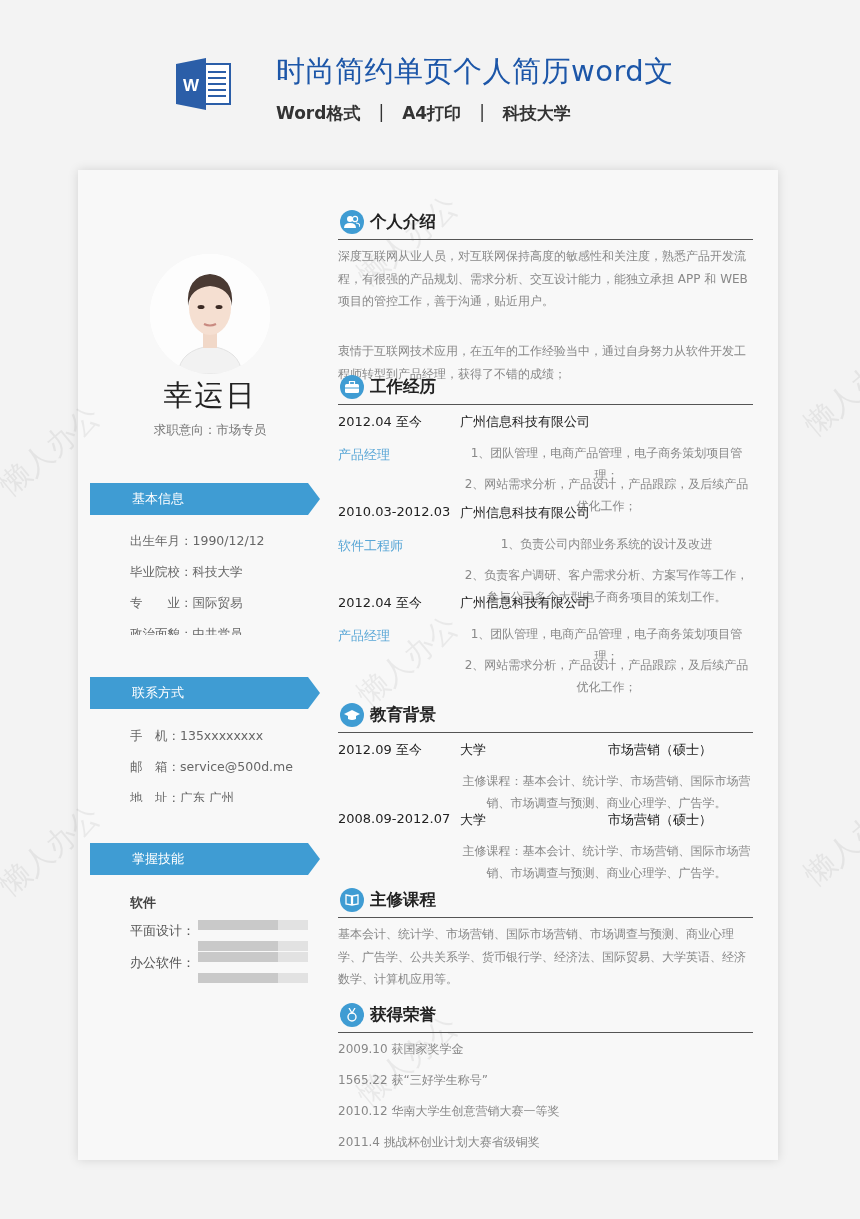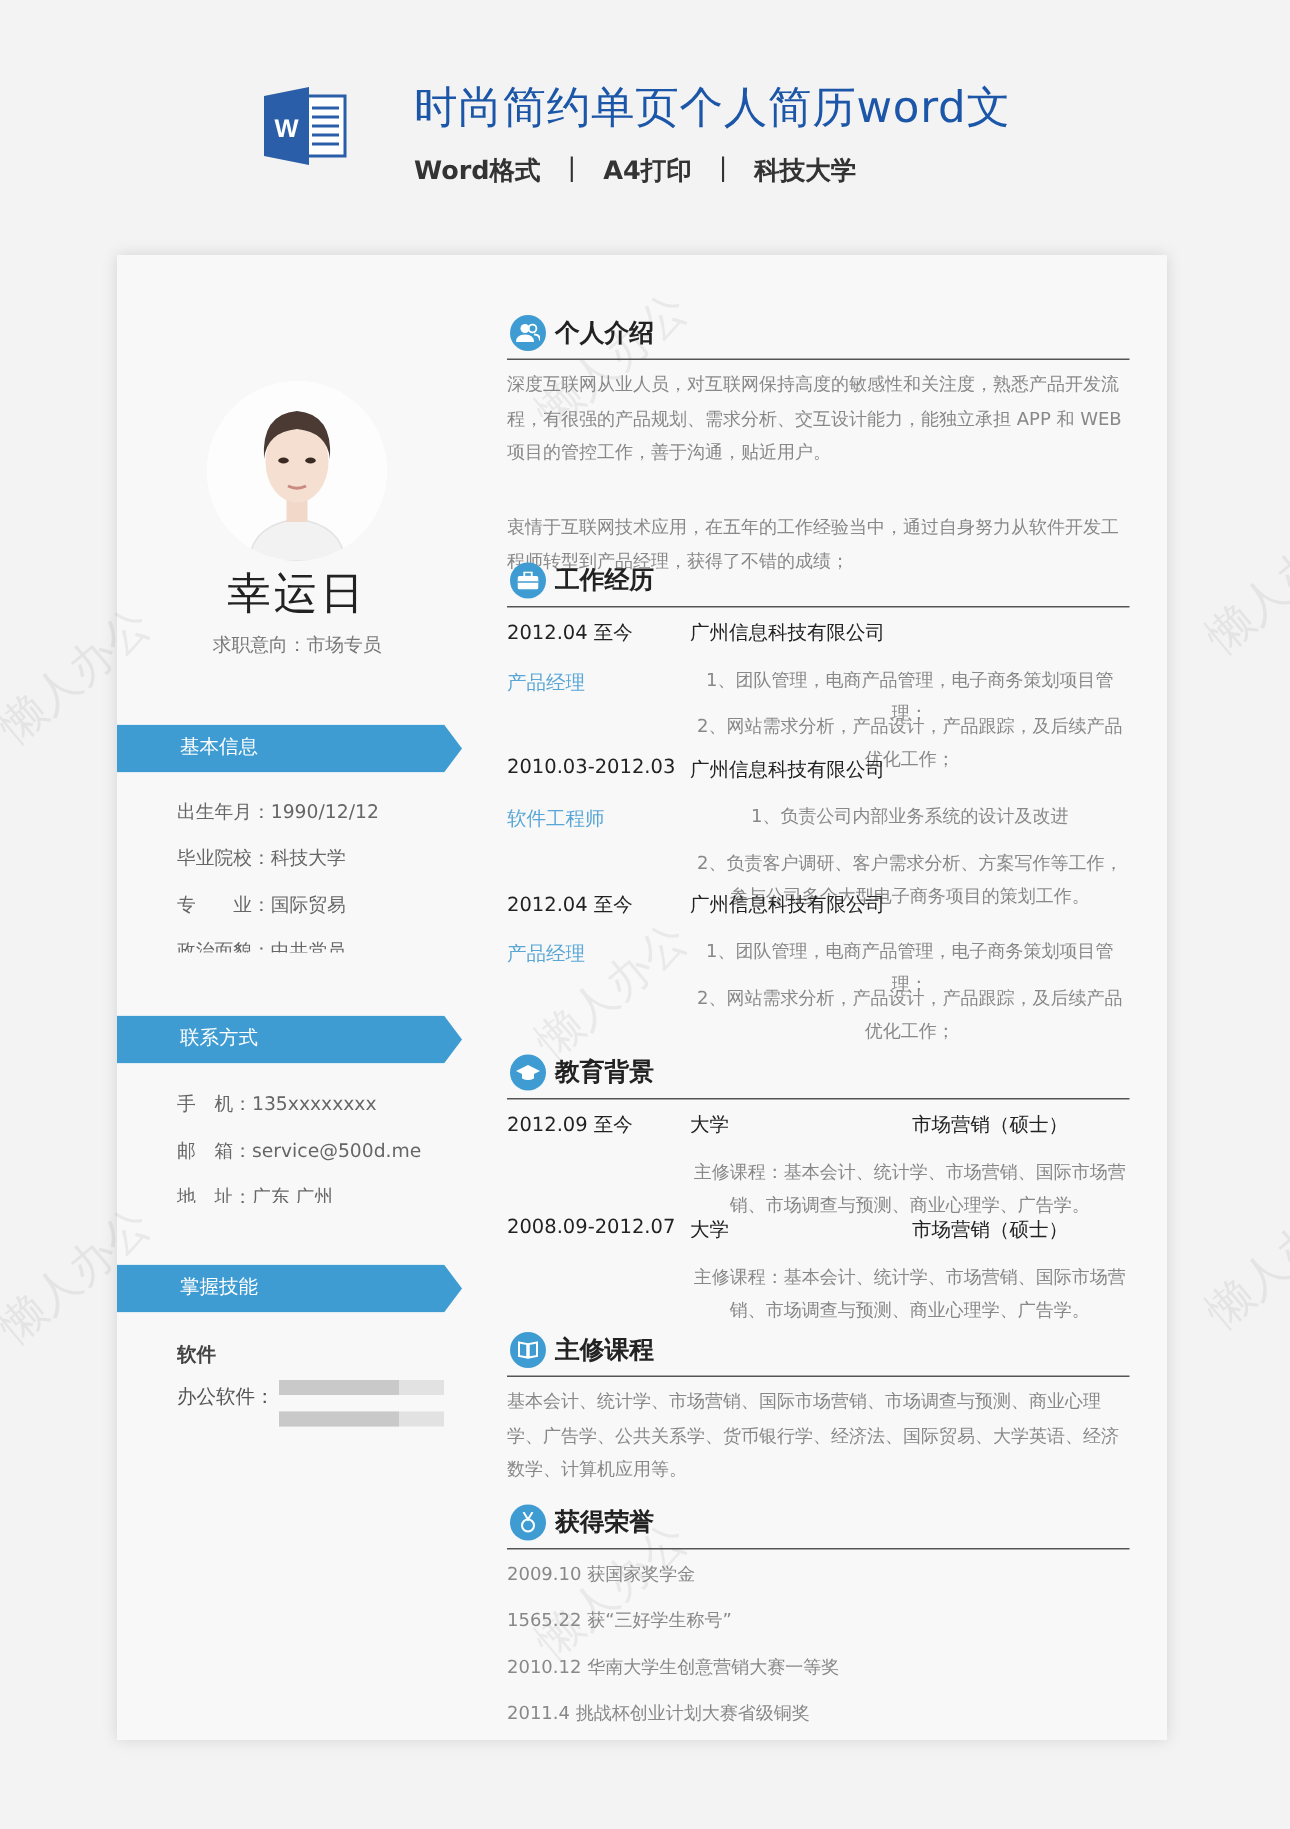--- a/index.html
+++ b/index.html
@@ -26,21 +26,21 @@
     .banner-sub .sep { margin: 0 18px; font-weight: normal; color: #333; }
 
     
     .card {
       position: absolute; left: 78px; top: 170px; width: 700px; height: 990px;
       background: #f8f8f8;
       box-shadow: 0 0 10px rgba(0,0,0,0.13);
       overflow: hidden;
     }
     .left {
-      position: absolute; left: 0; top: 0; width: 232px; height: 990px;
+      position: absolute; left: 12px; top: 0; width: 232px; height: 990px;
     }
     .photo {
       position: absolute; left: 60px; top: 84px; width: 120px; height: 120px;
       border-radius: 50%; background: #fff; overflow: hidden;
     }
     .name {
       position: absolute; left: 0; width: 240px; top: 206px; text-align: center;
       font-size: 29px; color: #222; letter-spacing: 2px;
     }
     .intent {
@@ -147,20 +147,29 @@
     <div class="info-list" style="top:556px;height:76px;">
       <div class="info-row"><span class="k">手　机：</span><span>135xxxxxxxx</span></div>
       <div class="info-row"><span class="k">邮　箱：</span><span>service@500d.me</span></div>
       <div class="info-row"><span class="k">地　址：</span><span>广东 广州</span></div>
     </div>
 
     <div class="ribbon" style="top:673px;">掌握技能</div>
     <div class="skill-group" style="top:724px;height:104px;overflow:hidden;">
       <div class="skill-head">软件</div>
       <div class="skill-row">
+        <span class="lbl">平面设计：</span>
+        <div class="bar" style="top:4px;">
+            <div class="fill" style="width:73%"></div>
+          </div>
+        <div class="bar" style="top:25px;">
+            <div class="fill" style="width:73%"></div>
+          </div>
+      </div>
+      <div class="skill-row">
         <span class="lbl">办公软件：</span>
         <div class="bar" style="top:4px;">
             <div class="fill" style="width:73%"></div>
           </div>
         <div class="bar" style="top:25px;">
             <div class="fill" style="width:73%"></div>
           </div>
       </div>
     </div>
   </div>

